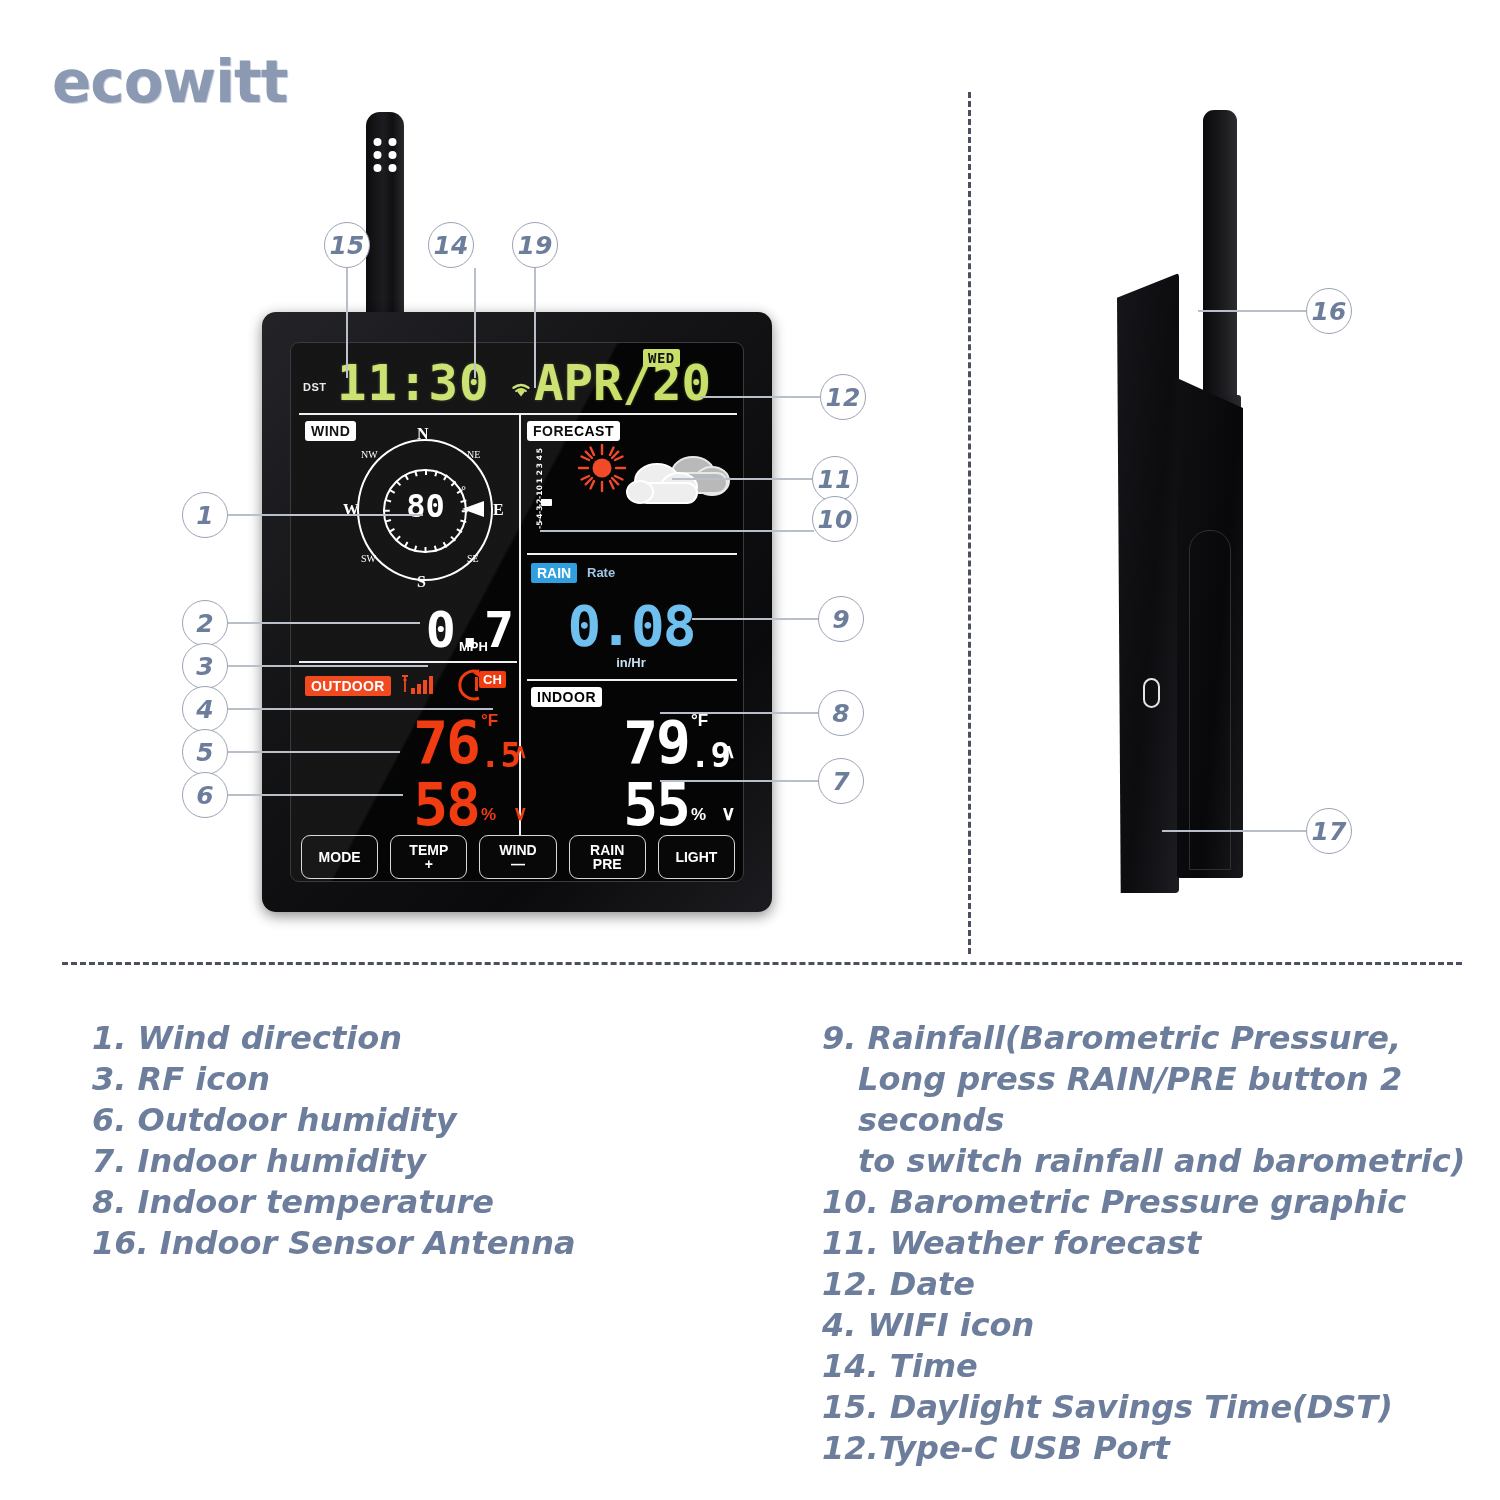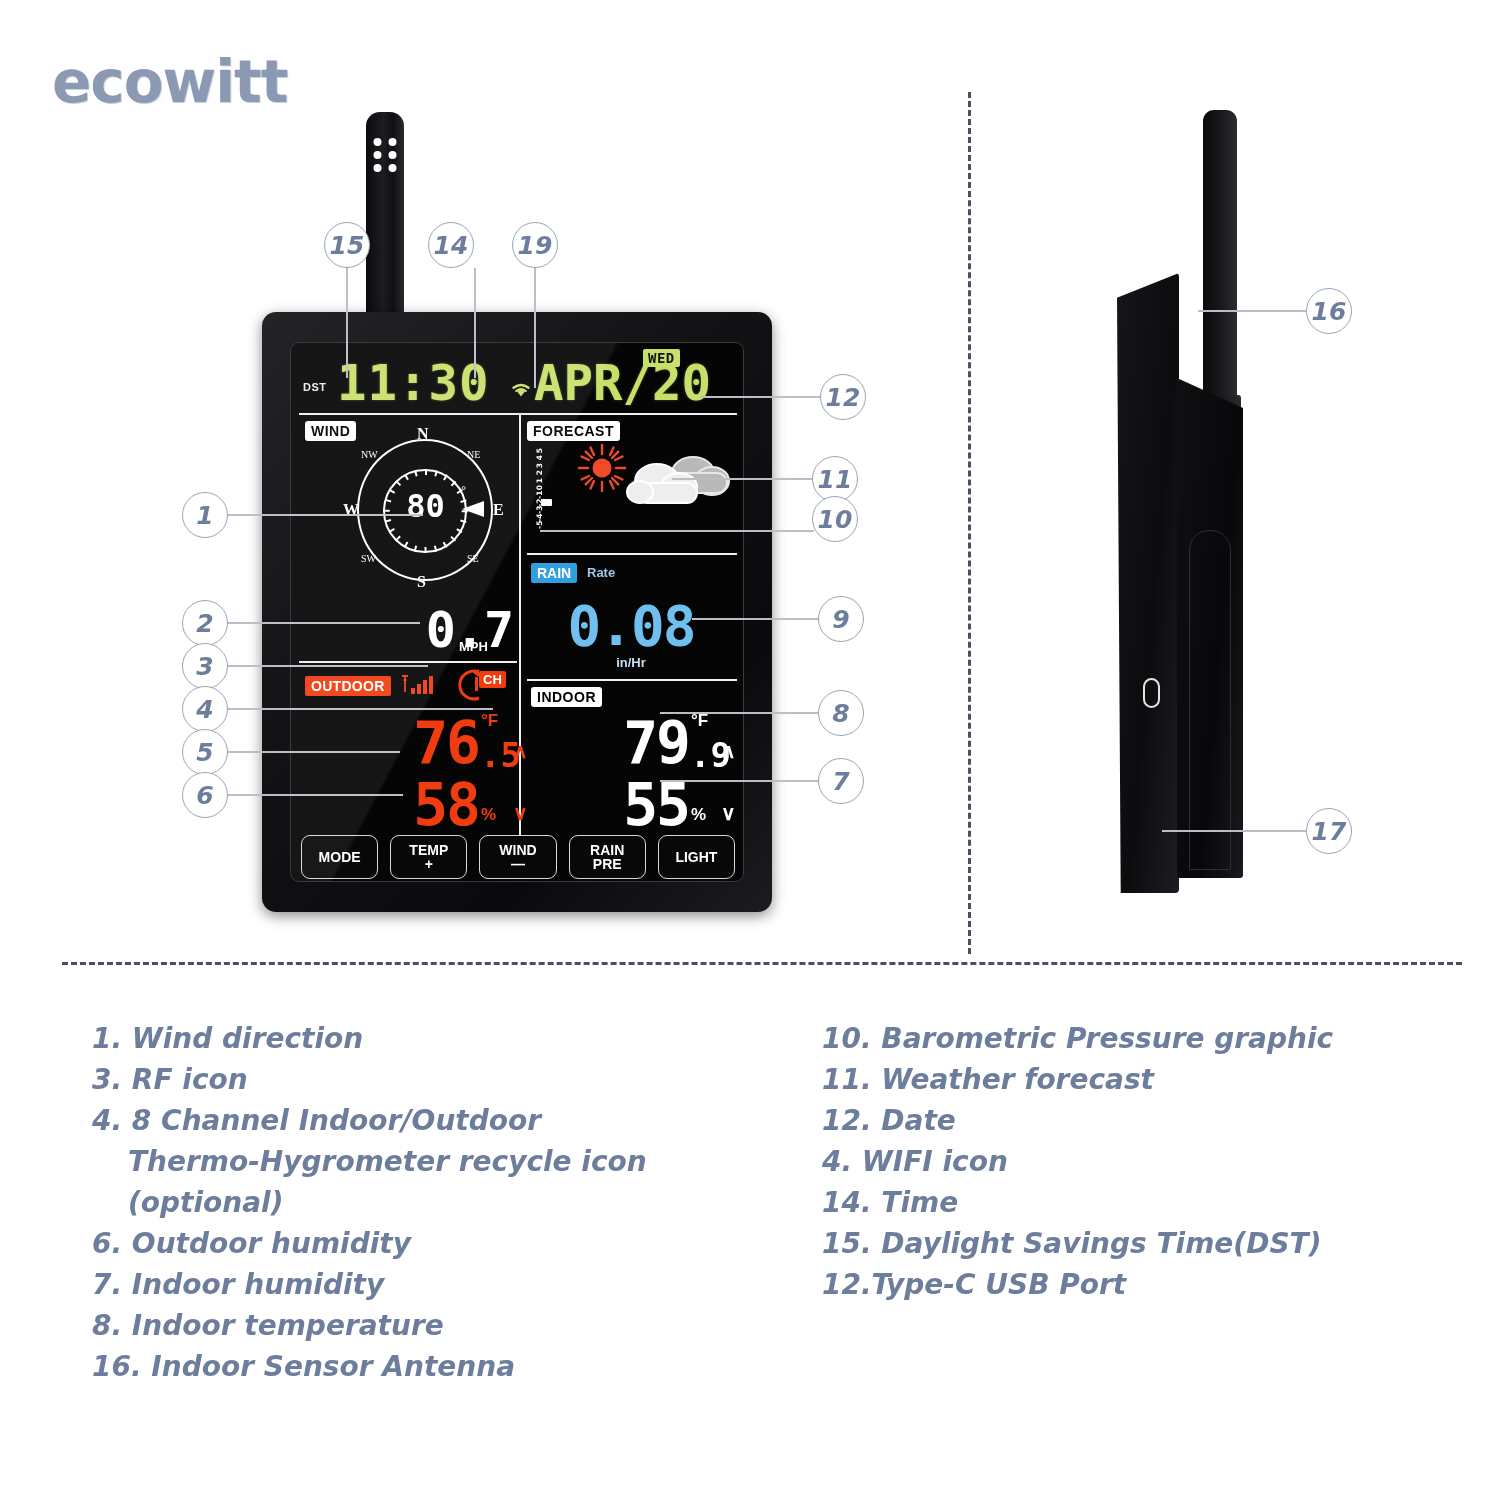--- a/index.html
+++ b/index.html
@@ -254,21 +254,21 @@
     color:#6d7d9c; font-size:25px; font-weight:bold; font-style:italic;
     font-family:"DejaVu Sans", sans-serif;
     z-index:25;
   }
   .lead { position:absolute; background:#b9bfc9; height:1.6px; z-index:20; }
   .lead-v { position:absolute; background:#b9bfc9; width:1.6px; z-index:20; }
 
   
   .legend { position:absolute; top:1018px; color:#6d7d9c;
             font-family:"DejaVu Sans", sans-serif; font-style:italic; font-weight:bold;
-            font-size:28px; line-height:41px; }
+            font-size:32px; line-height:41px; }
   #legend-left  { left:92px;  width:690px; }
   #legend-right { left:822px; width:650px; }
   .legend .li { white-space:pre-wrap; margin-bottom:0px; }
   .legend .li .cont { display:block; padding-left:36px; }
 </style>
 </head>
 <body>
 
 <div class="brand">ecowitt</div>
 
@@ -542,27 +542,27 @@
 
 <div class="callout" style="left:1306px; top:288px;">16</div>
 <div class="lead" style="left:1198px; top:310px; width:110px;"></div>
 
 <div class="callout" style="left:1306px; top:808px;">17</div>
 <div class="lead" style="left:1162px; top:830px; width:146px;"></div>
 
 <div class="legend" id="legend-left">
     <div class="li"><span>1. Wind direction</span></div>
     <div class="li"><span>3. RF icon</span></div>
-    <div class="li"><span>4. 8 Channel Indoor/Outdoor</span><span class="cont">Thermo-Hygrometer recycle icon (optional)</span></div>
     <div class="li"><span>6. Outdoor humidity</span></div>
     <div class="li"><span>7. Indoor humidity</span></div>
     <div class="li"><span>8. Indoor temperature</span></div>
     <div class="li"><span>16. Indoor Sensor Antenna</span></div>
   </div>
 <div class="legend" id="legend-right">
+    <div class="li"><span>9. Rainfall(Barometric Pressure,</span><span class="cont">Long press RAIN/PRE button 2 seconds</span><span class="cont">to switch rainfall and barometric)</span></div>
     <div class="li"><span>10. Barometric Pressure graphic</span></div>
     <div class="li"><span>11. Weather forecast</span></div>
     <div class="li"><span>12. Date</span></div>
     <div class="li"><span>4. WIFI icon</span></div>
     <div class="li"><span>14. Time</span></div>
     <div class="li"><span>15. Daylight Savings Time(DST)</span></div>
     <div class="li"><span>12.Type-C USB Port</span></div>
   </div>
 
 </body></html>

